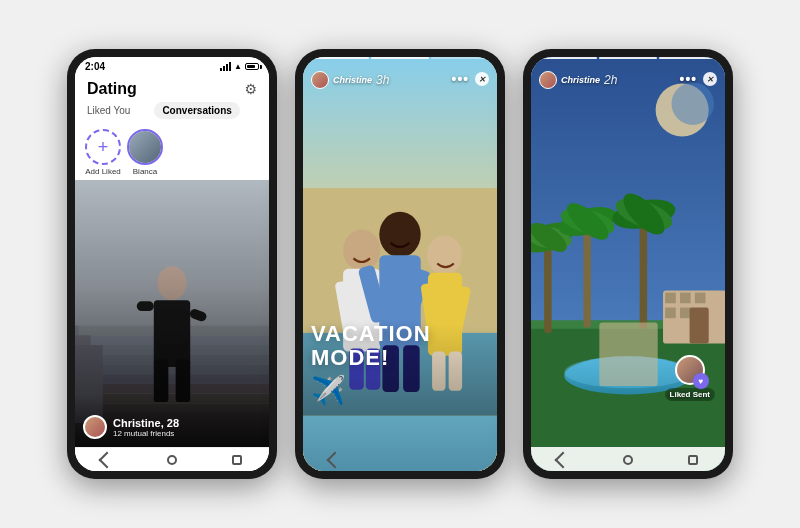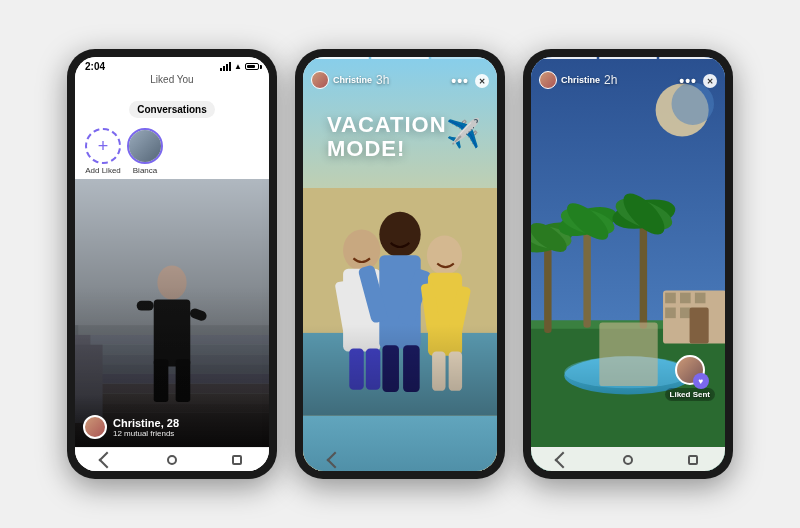--- a/index.html
+++ b/index.html
@@ -107,23 +107,22 @@
       justify-content: space-between;
       align-items: center;
       padding: 6px 12px 4px;
     }
     .dating-title { font-size: 16px; font-weight: 700; color: #000; }
     .gear-icon { font-size: 14px; color: #555; }
 
     .dating-tabs {
       display: flex;
       align-items: center;
-      gap: 16px;
+      gap: 24px;
       padding: 0 12px 6px;
-      flex-direction: column;
     }
     .tab-liked {
       font-size: 10px;
       color: #555;
       font-weight: 500;
     }
     .tab-conversations {
       font-size: 10px;
       color: #000;
       font-weight: 600;
@@ -241,22 +240,23 @@
     .story-overlay {
       position: relative;
       z-index: 2;
       display: flex;
       flex-direction: column;
       height: 100%;
     }
     .story-header {
       display: flex;
       justify-content: space-between;
-      align-items: flex-end;
+      align-items: flex-start;
       padding: 8px 8px 4px;
+      font-style: italic;
     }
     .story-user-info {
       display: flex;
       align-items: center;
       gap: 4px;
     }
     .story-user-avatar {
       width: 18px; height: 18px; border-radius: 50%;
       background: linear-gradient(135deg, #c97, #a55);
       border: 1.5px solid white;
@@ -278,23 +278,23 @@
     .progress-segment {
       flex: 1; height: 2px; border-radius: 1px;
       background: rgba(255,255,255,0.4);
     }
     .progress-segment.active {
       background: rgba(255,255,255,0.9);
     }
     .story-text-overlay {
       flex: 1;
       display: flex;
-      flex-direction: row;
-      justify-content: flex-start;
-      padding: 20px 24px 0;
+      flex-direction: column;
+      justify-content: flex-end;
+      padding: 20px 8px 0;
     }
     .vacation-text {
       font-size: 22px;
       font-weight: 900;
       color: #fff;
       text-shadow: 0 2px 8px rgba(0,0,0,0.3);
       letter-spacing: 1px;
       line-height: 1.1;
     }
     .airplane-emoji { font-size: 28px; display: block; margin-top: 4px; }
@@ -397,20 +397,24 @@
             <span></span>
         </div>
         <span class="wifi-icon">▲</span>
         <div class="battery">
           <div class="battery-fill"></div>
         </div>
       </div>
     </div>
 
     <div class="phone1-content">
+      <div class="dating-header">
+        <span class="dating-title">Dating</span>
+        <span class="gear-icon">⚙</span>
+      </div>
       <div class="dating-tabs">
         <span class="tab-liked">Liked You</span>
         <span class="tab-conversations">Conversations</span>
       </div>
 
       <div class="stories-row">
         <div class="story-item">
           <div class="story-avatar add-story">
             <span class="add-story-plus">+</span>
           </div>

